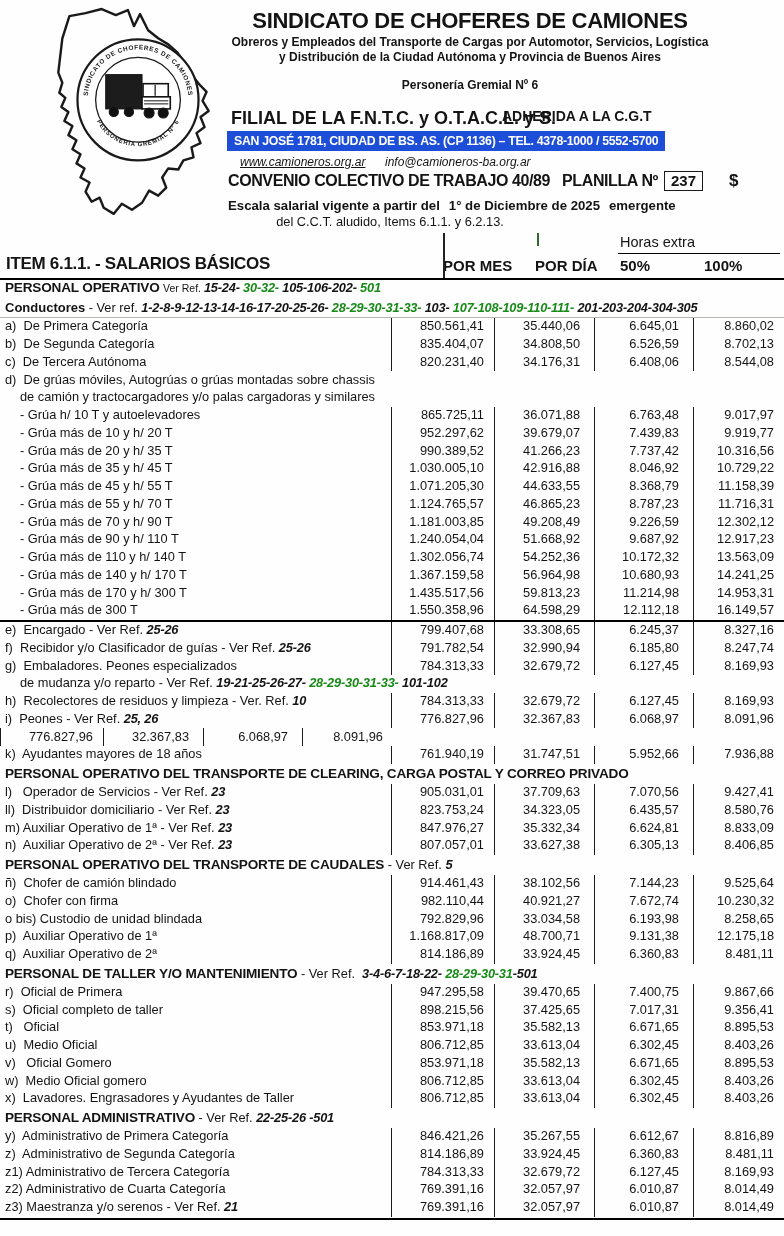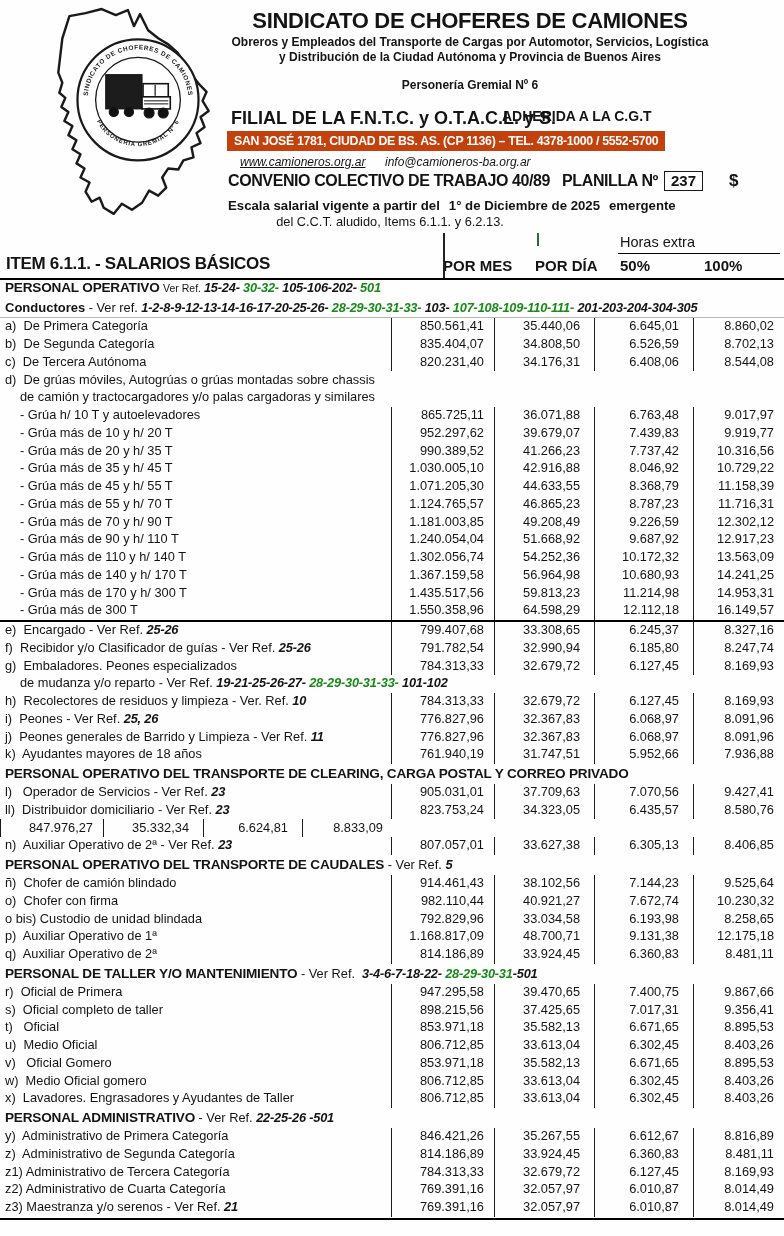--- a/index.html
+++ b/index.html
@@ -9,21 +9,21 @@
 
   
   #hdr{position:absolute;left:0;top:0;width:784px;height:231px;}
   .abs{position:absolute;white-space:pre;}
   #doc-title{left:180px;top:8px;width:580px;text-align:center;font-size:22px;font-weight:700;letter-spacing:-0.3px;}
   #sub1{left:180px;top:35px;width:580px;text-align:center;font-size:12px;font-weight:700;}
   #sub2{left:180px;top:50px;width:580px;text-align:center;font-size:12px;font-weight:700;}
   #personeria{left:180px;top:78px;width:580px;text-align:center;font-size:12px;font-weight:600;}
   #filial{left:231px;top:108px;font-size:18px;font-weight:600;}
   #adherida{left:502px;top:108px;font-size:14px;font-weight:600;}
-  #addr-bar{left:227px;top:131px;background:#c2410c;color:#fff;font-size:12.3px;font-weight:700;letter-spacing:-0.3px;padding:3px 7px 3px 7px;}
+  #addr-bar{left:227px;top:131px;background:#1d4ed8;color:#fff;font-size:12.3px;font-weight:700;letter-spacing:-0.3px;padding:3px 7px 3px 7px;}
   #website{left:240px;top:155px;font-size:12px;font-style:italic;text-decoration:underline;}
   #email{left:385px;top:155px;font-size:12px;font-style:italic;}
   #convenio-row{left:228px;top:171px;display:flex;align-items:center;}
   #convenio,#planilla-label{font-size:16px;font-weight:800;letter-spacing:-0.4px;white-space:pre;}
   #planilla-label{margin-left:12px;}
   #planilla-box{margin-left:6px;border:1.6px solid #1a1a1a;padding:0 6px 1px 6px;font-size:15px;font-weight:700;}
   #currency{margin-left:26px;font-size:17px;font-weight:800;}
   #escala1{left:228px;top:198px;font-size:13.2px;font-weight:600;}
   #escala1 .gap{display:inline-block;width:9px;}
   #escala2{left:260px;top:214px;width:260px;text-align:center;font-size:12.8px;font-weight:400;}
@@ -289,21 +289,20 @@
         <div class="cell c3">8.169,93</div>
       </div>
       <div class="trow t-r vals">
         <div class="lbl"><span class="sp">i)  Peones - Ver Ref. </span><span class="sb">25, 26</span></div>
         <div class="cell c0">776.827,96</div>
         <div class="cell c1">32.367,83</div>
         <div class="cell c2">6.068,97</div>
         <div class="cell c3">8.091,96</div>
       </div>
       <div class="trow t-r vals">
-        <div class="lbl"><span class="sp">j)  Peones generales de Barrido y Limpieza - Ver Ref. </span><span class="sb">11</span></div>
         <div class="cell c0">776.827,96</div>
         <div class="cell c1">32.367,83</div>
         <div class="cell c2">6.068,97</div>
         <div class="cell c3">8.091,96</div>
       </div>
       <div class="trow t-r vals">
         <div class="lbl"><span class="sp">k)  Ayudantes mayores de 18 años</span></div>
         <div class="cell c0">761.940,19</div>
         <div class="cell c1">31.747,51</div>
         <div class="cell c2">5.952,66</div>
@@ -320,20 +319,21 @@
         <div class="cell c3">9.427,41</div>
       </div>
       <div class="trow t-r vals">
         <div class="lbl"><span class="sp">ll)  Distribuidor domiciliario - Ver Ref. </span><span class="sb">23</span></div>
         <div class="cell c0">823.753,24</div>
         <div class="cell c1">34.323,05</div>
         <div class="cell c2">6.435,57</div>
         <div class="cell c3">8.580,76</div>
       </div>
       <div class="trow t-r vals">
+        <div class="lbl"><span class="sp">m) Auxiliar Operativo de 1ª - Ver Ref. </span><span class="sb">23</span></div>
         <div class="cell c0">847.976,27</div>
         <div class="cell c1">35.332,34</div>
         <div class="cell c2">6.624,81</div>
         <div class="cell c3">8.833,09</div>
       </div>
       <div class="trow t-r vals">
         <div class="lbl"><span class="sp">n)  Auxiliar Operativo de 2ª - Ver Ref. </span><span class="sb">23</span></div>
         <div class="cell c0">807.057,01</div>
         <div class="cell c1">33.627,38</div>
         <div class="cell c2">6.305,13</div>

